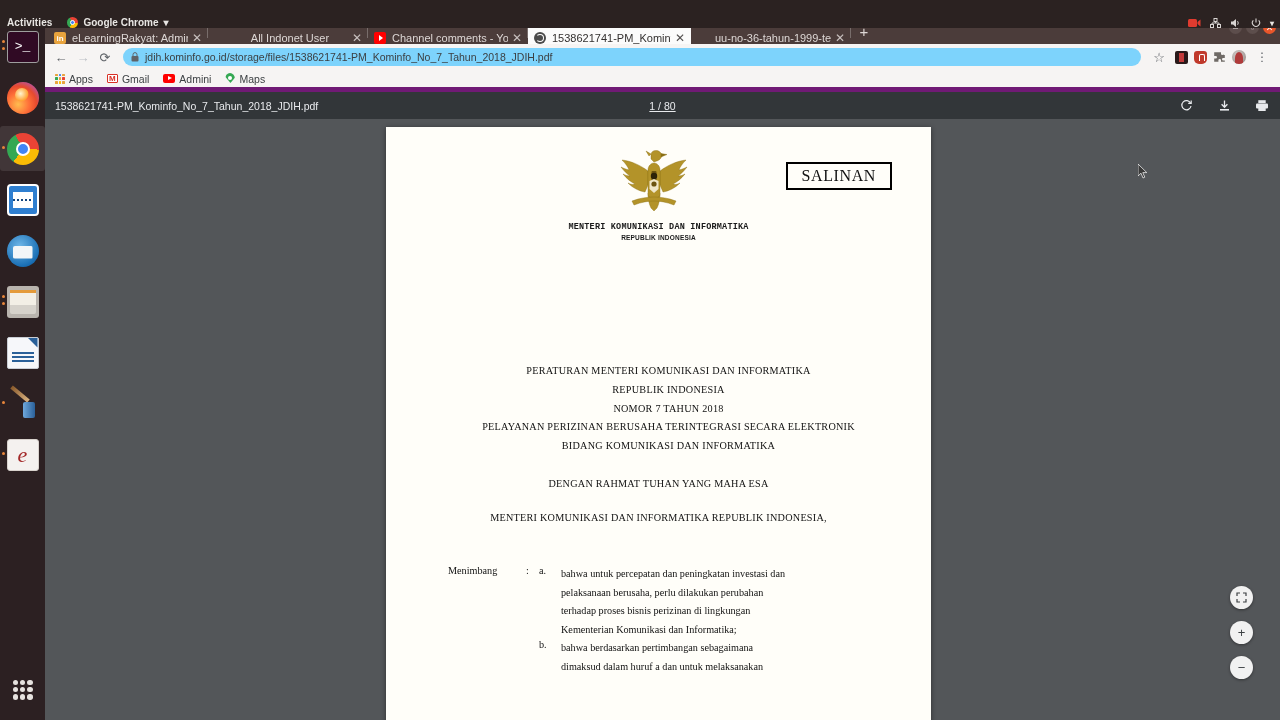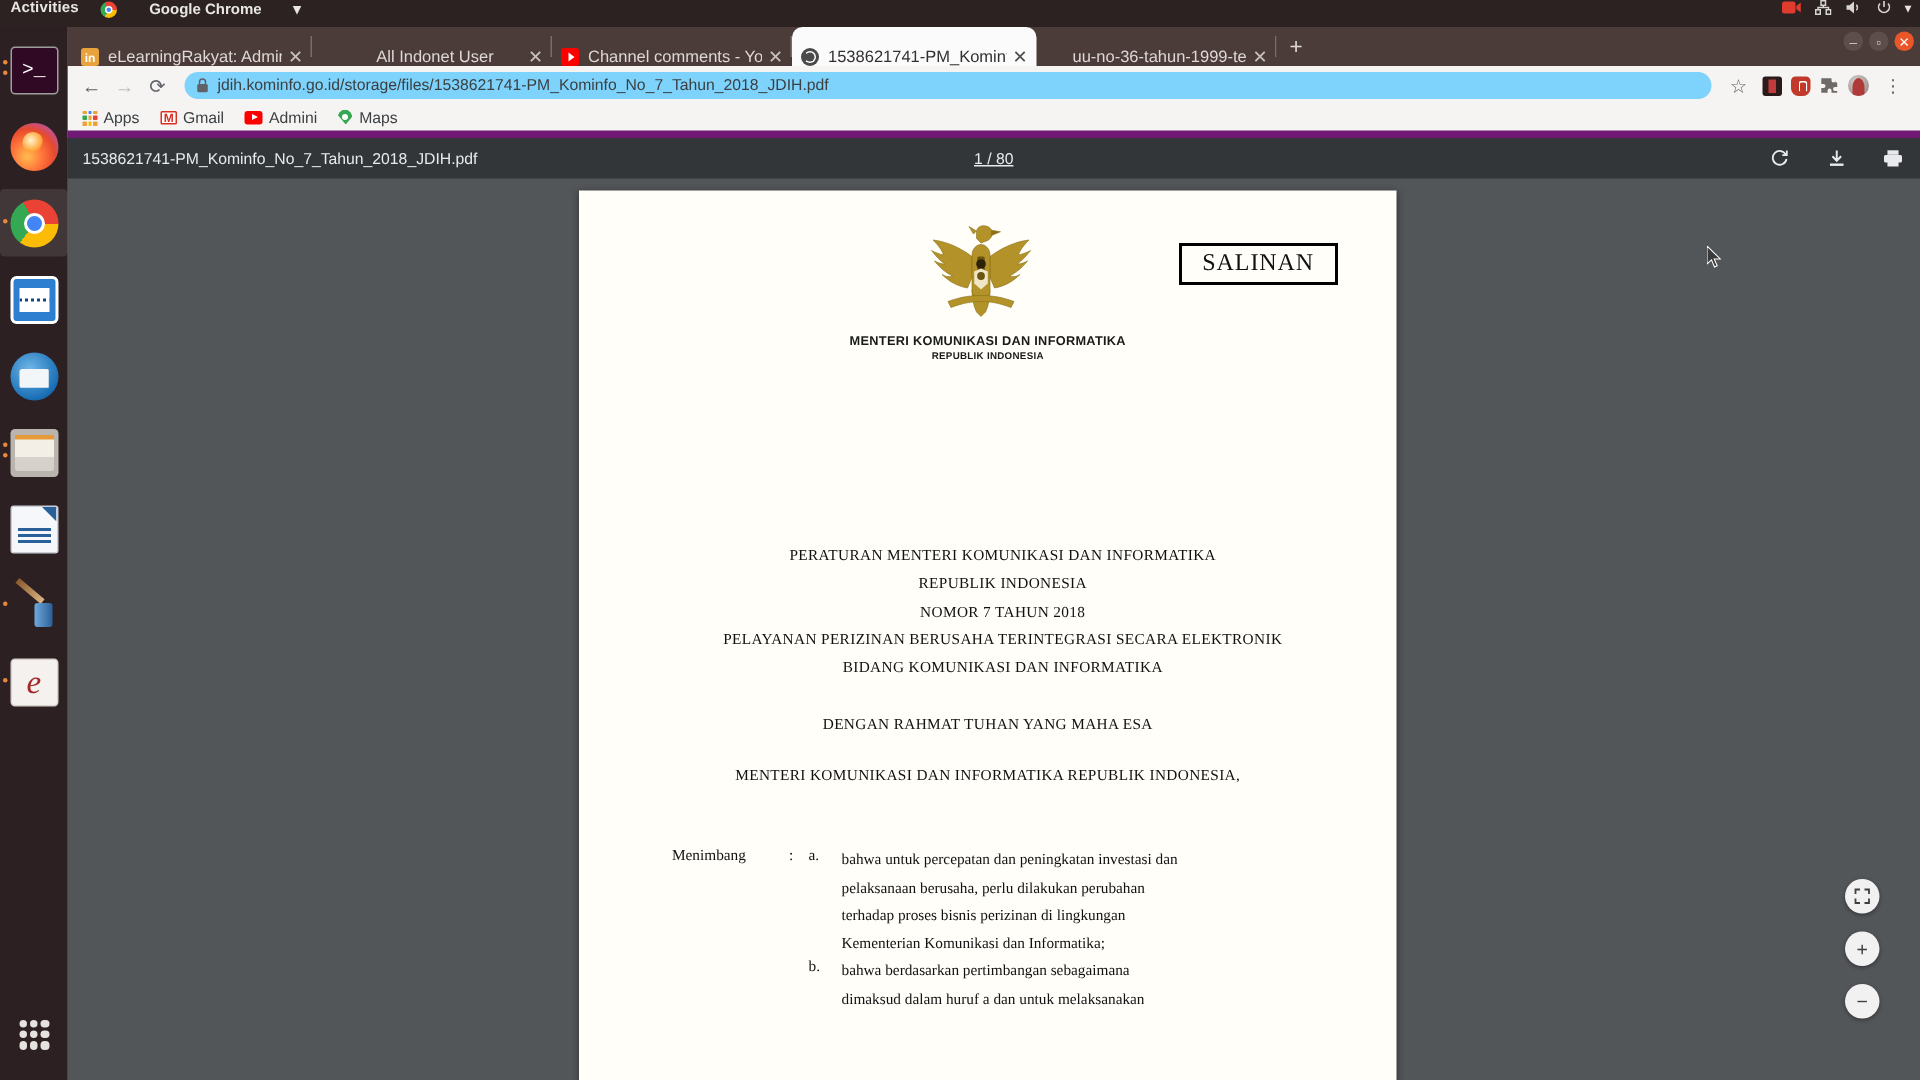--- a/index.html
+++ b/index.html
@@ -6,28 +6,28 @@
   html, body {
     width: 1280px; height: 720px;
     overflow: hidden;
     font-family: "Liberation Sans", sans-serif;
     background: #2b1f20;
   }
 
   
   #gnome-bar {
     position: absolute; top: 0; left: 0;
-    width: 1280px; height: 18px;
+    width: 1280px; height: 28px;
     background: #2b2221;
-    display: flex; align-items: flex-start;
+    display: flex; align-items: flex-end;
     color: #e8e6e3; font-size: 10px; font-weight: bold;
     z-index: 50;
   }
   #gnome-activities { padding: 0 9px 0 7px; letter-spacing: .1px; }
-  #gnome-app { display: flex; align-items: center; gap: 21px; padding: 0 6px; }
+  #gnome-app { display: flex; align-items: center; gap: 5px; padding: 0 6px; }
   #gnome-app .cr-logo {
     width: 11px; height: 11px; border-radius: 50%;
     background:
       conic-gradient(from -30deg, #ea4335 0deg 120deg, #fbbc05 120deg 240deg, #34a853 240deg 360deg);
     position: relative;
   }
   #gnome-app .cr-logo::after {
     content: ""; position: absolute; inset: 3px;
     background: #4285f4; border-radius: 50%;
     border: 1px solid #fff;
@@ -241,21 +241,21 @@
   #zoomctl { position: absolute; right: 27px; bottom: 47px; display: flex; flex-direction: column; gap: 12px; }
   .zbtn { width: 23px; height: 23px; border-radius: 50%; background: #f1f1f1;
     display: flex; align-items: center; justify-content: center;
     color: #3c4043; font-size: 13px; box-shadow: 0 1px 3px rgba(0,0,0,.4); }
 
   
   .pg-header { position: relative; height: 118px; }
   #garuda { position: absolute; left: 232px; top: 22px; width: 72px; height: 68px; }
   .pg-ministry {
     position: absolute; top: 95px; left: 0; right: 0; text-align: center;
-    font-family: Liberation Sans, sans-serif; font-weight: bold;
+    font-family: Liberation Mono, monospace; font-weight: bold;
     font-size: 8.5px; letter-spacing: .2px; color: #1a1a1a;
   }
   .pg-country {
     position: absolute; top: 107px; left: 0; right: 0; text-align: center;
     font-family: "Liberation Sans", sans-serif; font-weight: bold;
     font-size: 6.5px; letter-spacing: .2px; color: #1a1a1a;
   }
   #salinan-box {
     position: absolute; right: 39px; top: 35px;
     border: 2px solid #000; padding: 3px 14px;

